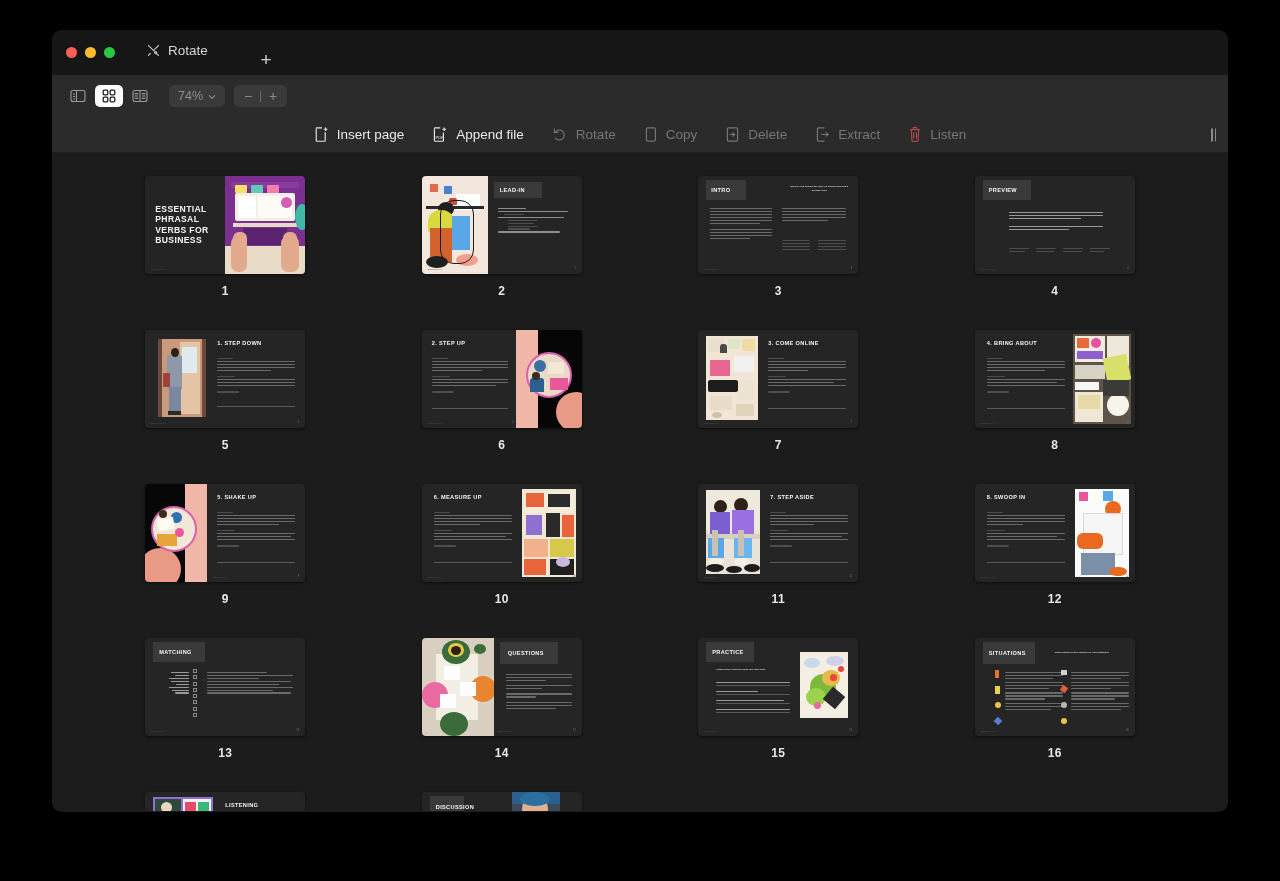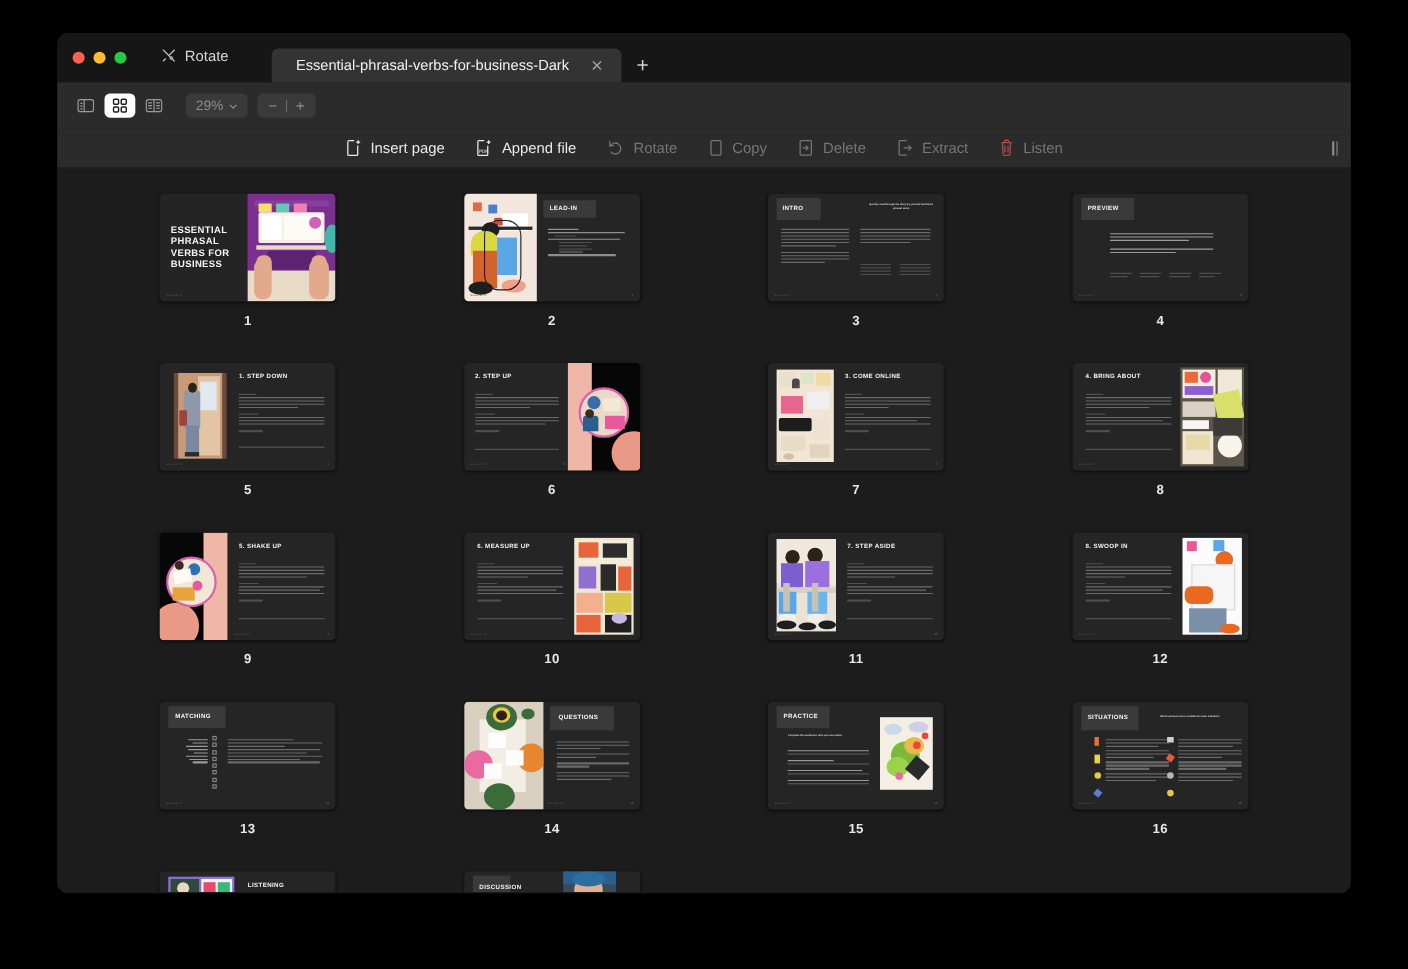--- a/index.html
+++ b/index.html
@@ -253,24 +253,20 @@
             <path d="M10.8 10.8 L13.6 13.6"></path>
           <path d="M13.6 2.4 L8.4 7.6"></path>
             <path d="M2.2 13.6 L5.0 10.8"></path>
           <circle cx="10.3" cy="10.3" r="1.1"></circle>
         </svg>
       </span>
       <span>Rotate</span>
     </div>
 
     <div id="tab-strip">
-      <div class="tab active">
-        <span>Essential-phrasal-verbs-for-business-Dark</span>
-        <span class="tab-close">✕</span>
-      </div>
       <div class="tab-newbtn">+</div>
     </div>
   </div>
 
   <div id="toolbar">
     <div class="tb-group">
 
       <div class="viewbtn">
         <span>
           <svg width="16" height="14" viewBox="0 0 16 14" fill="none" stroke="#9a9a9a" stroke-width="1.1">
@@ -304,21 +300,21 @@
               <path d="M2.6 9.4h3.6"></path>
             <path d="M9.8 4.6h3.6"></path>
               <path d="M9.8 7h3.6"></path>
               <path d="M9.8 9.4h3.6"></path>
           </svg>
         </span>
       </div>
     </div>
 
     <div class="pill" id="zoom-pill">
-      <span>29%</span>
+      <span>74%</span>
       <span>
         <svg width="8" height="6" viewBox="0 0 8 6" fill="none" stroke="#8f8f8f" stroke-width="1.1">
           <path d="M1 1.4 L4 4.4 L7 1.4"></path>
         </svg>
       </span>
     </div>
 
     <div class="pill" id="zoom-steppers">
       <div class="stepper">−</div>
       <div class="stepper-div"></div>

